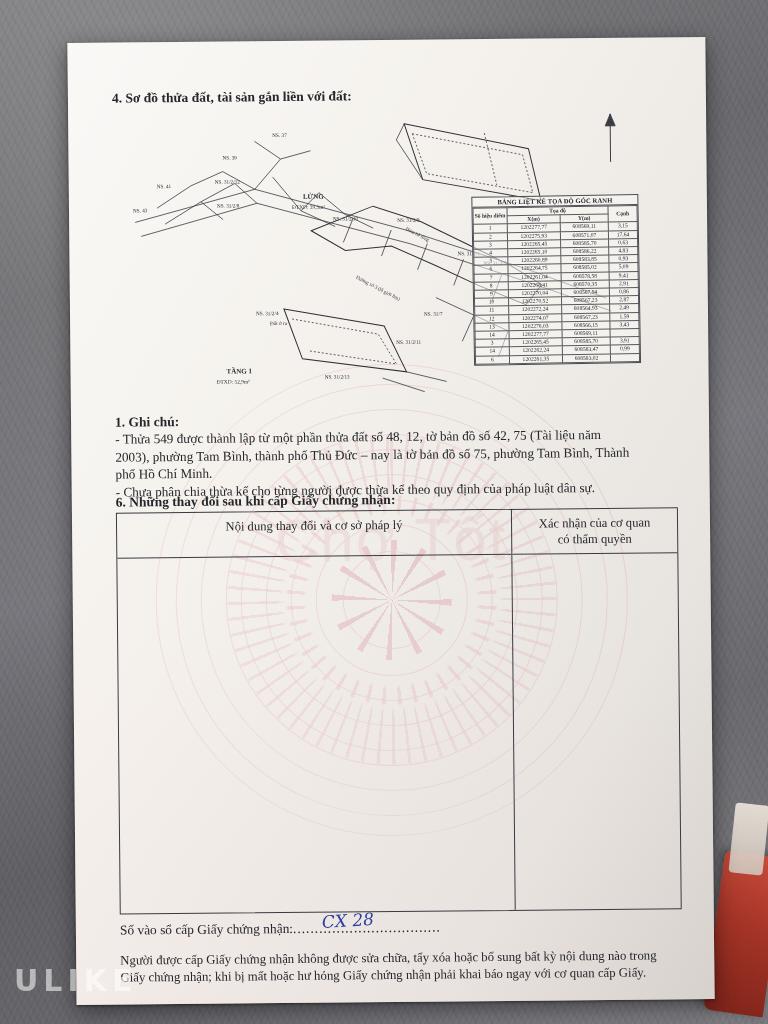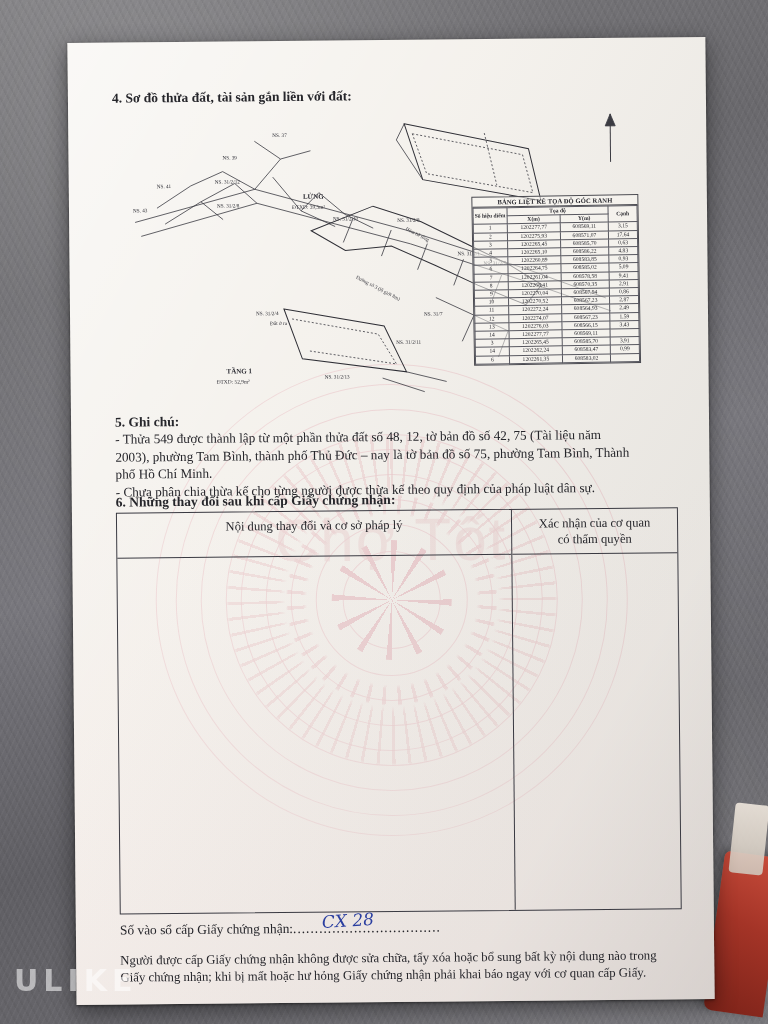--- a/index.html
+++ b/index.html
@@ -523,21 +523,21 @@
             <tr>
               <td class="num">6</td>
               <td>1202261,35</td>
               <td>608583,02</td>
               <td></td>
             </tr>
           </tbody>
       </table>
     </div>
 
-    <div class="heading" id="sec5-heading">5. Ghi chú:</div>
+    <div class="heading" id="sec5-heading">1. Ghi chú:</div>
     <div class="para" id="sec5-body">
       <div>- Thửa 549 được thành lập từ một phần thửa đất số 48, 12, tờ bản đồ số 42, 75 (Tài liệu năm</div>
       <div>2003), phường Tam Bình, thành phố Thủ Đức – nay là tờ bản đồ số 75, phường Tam Bình, Thành</div>
       <div>phố Hồ Chí Minh.</div>
       <div>- Chưa phân chia thừa kế cho từng người được thừa kế theo quy định của pháp luật dân sự.</div>
     </div>
 
     <div class="heading" id="sec6-heading">6. Những thay đổi sau khi cấp Giấy chứng nhận:</div>
 
     <div id="changes-table">

